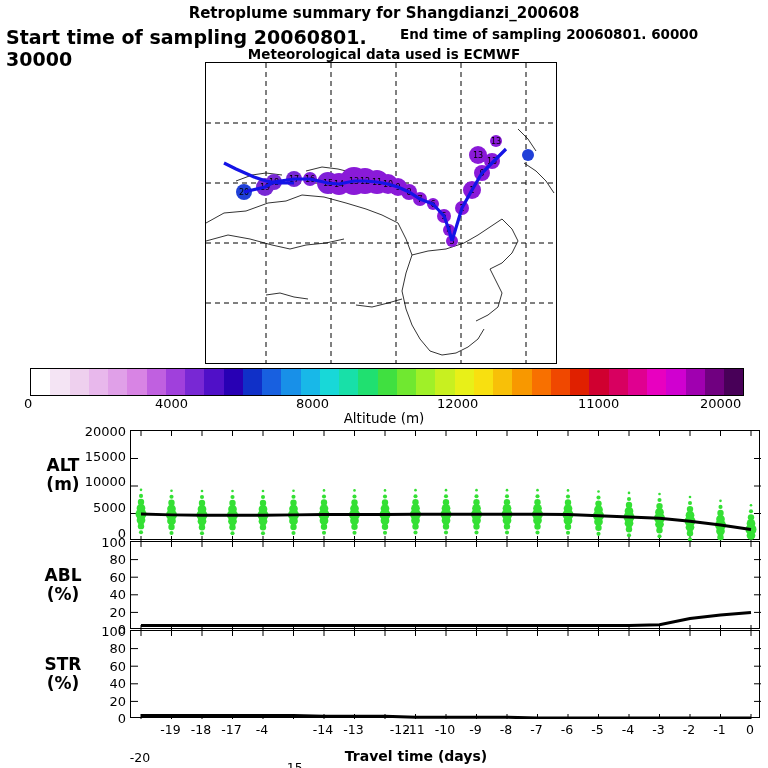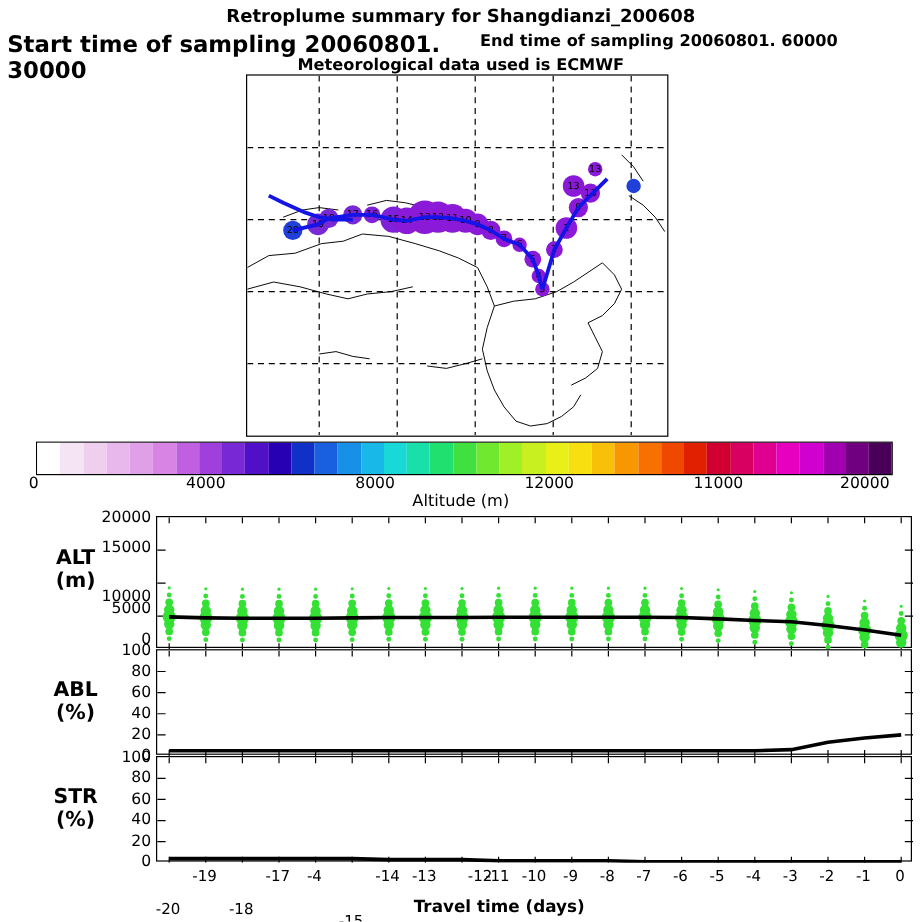--- a/index.html
+++ b/index.html
@@ -183,21 +183,21 @@
 <div class="cbar-tick" style="left:155px">4000</div>
 <div class="cbar-tick" style="left:296px">8000</div>
 <div class="cbar-tick" style="left:437px">12000</div>
 <div class="cbar-tick" style="left:578px">11000</div>
 <div class="cbar-tick" style="left:700px">20000</div>
 
 <div class="rowlabel" style="left:8px;top:455px;width:110px">ALT</div>
 <div class="rowlabel" style="left:8px;top:474px;width:110px">(m)</div>
 <div class="ylab" style="left:60px;top:424px;width:66px">20000</div>
 <div class="ylab" style="left:60px;top:449px;width:66px">15000</div>
-<div class="ylab" style="left:60px;top:490px;width:66px">10000</div>
+<div class="ylab" style="left:60px;top:474px;width:66px">10000</div>
 <div class="ylab" style="left:60px;top:500px;width:66px">5000</div>
 <div class="ylab" style="left:60px;top:526px;width:66px">0</div>
 <div class="ts-panel" id="alt-panel">
   <svg width="630" height="110" viewBox="0 0 630 110">
       <line x1="10" y1="110" x2="10" y2="105" class="axis-tickline"></line>
       <line x1="10" y1="0" x2="10" y2="5" class="axis-tickline"></line>
       <line x1="40.5" y1="110" x2="40.5" y2="105" class="axis-tickline"></line>
       <line x1="40.5" y1="0" x2="40.5" y2="5" class="axis-tickline"></line>
       <line x1="71" y1="110" x2="71" y2="105" class="axis-tickline"></line>
       <line x1="71" y1="0" x2="71" y2="5" class="axis-tickline"></line>
@@ -536,21 +536,21 @@
       <line x1="623" y1="52.8" x2="630" y2="52.8" class="axis-tickline"></line>
       <line x1="0" y1="70.4" x2="7" y2="70.4" class="axis-tickline"></line>
       <line x1="623" y1="70.4" x2="630" y2="70.4" class="axis-tickline"></line>
       <polyline points="10,84.48 40.5,84.48 71,84.48 101.5,84.48 132,84.48 162.5,84.48 193,85.36 223.5,85.36 254,85.36 284.5,86.24 315,86.24 345.5,86.24 376,86.24 406.5,87.12 437,87.12 467.5,87.12 498,87.12 528.5,87.12 559,87.12 589.5,87.12 620,87.12" class="series-line"></polyline>
     </svg>
 </div>
 
 <div id="xtick-row">
     <div class="xtick" style="left: 120px; top: 722px; margin-top: 28px;">-20</div>
     <div class="xtick" style="left: 150.5px; top: 722px;">-19</div>
-    <div class="xtick" style="left: 181px; top: 722px; margin-top: 28px;">-18</div>
+    <div class="xtick" style="left: 181px; top: 722px;">-18</div>
     <div class="xtick" style="left: 211.5px; top: 722px;">-17</div>
     <div class="xtick" style="left: 242px; top: 722px;">-4</div>
     <div class="xtick" style="left: 272.5px; top: 724px; margin-top: 36px;">-15</div>
     <div class="xtick" style="left: 303px; top: 722px;">-14</div>
     <div class="xtick" style="left: 333.5px; top: 722px;">-13</div>
     <div class="xtick" style="left: 380px; top: 722px;">-12</div>
     <div class="xtick" style="left: 394.5px; top: 722px;">-11</div>
     <div class="xtick" style="left: 425px; top: 722px;">-10</div>
     <div class="xtick" style="left: 455.5px; top: 722px;">-9</div>
     <div class="xtick" style="left: 486px; top: 722px;">-8</div>

